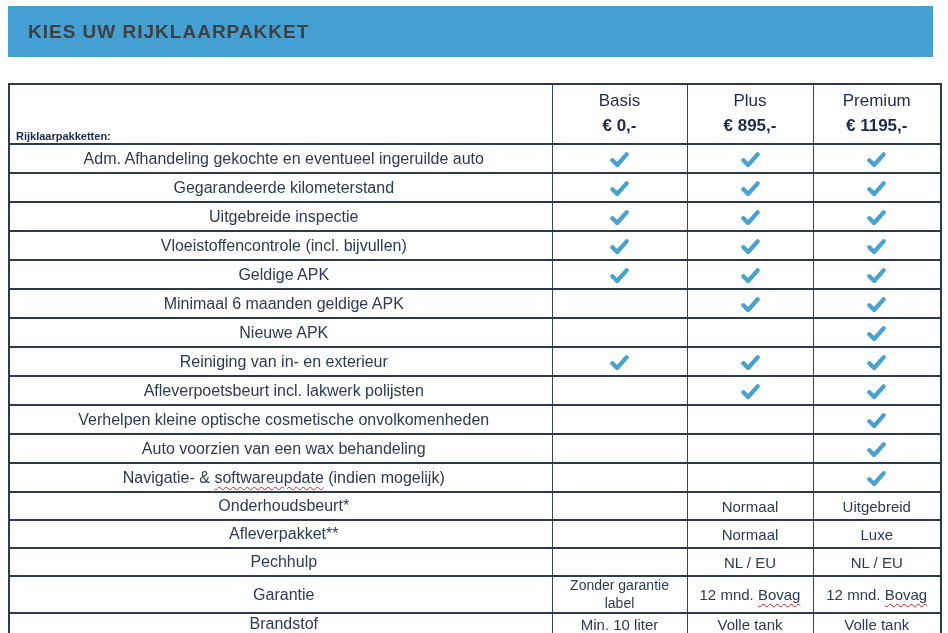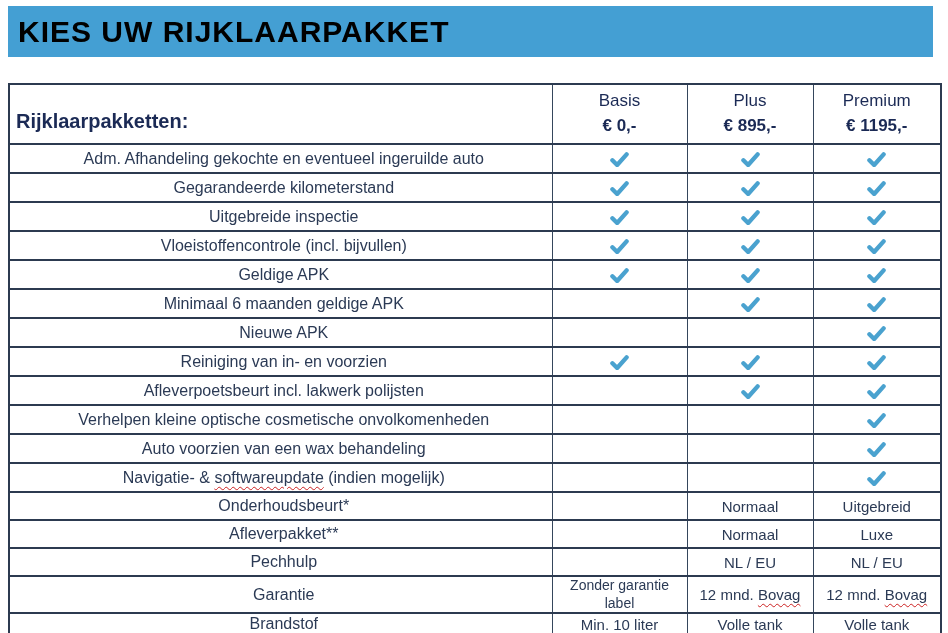--- a/index.html
+++ b/index.html
@@ -8,22 +8,22 @@
     position:relative;
     font-family:"Liberation Sans","DejaVu Sans",sans-serif;
     color:var(--body-text,#2b3a55);
   }
   .banner{
     position:absolute;left:8px;top:6px;width:925px;height:51px;
     background:var(--banner,#449fd3);
     display:flex;align-items:center;
   }
   .banner span{
-    color:#000000;font-size:30px;font-weight:bold;letter-spacing:1px;
-    padding-left:10px;white-space:nowrap;
+    color:#404040;font-size:19px;font-weight:bold;letter-spacing:1px;
+    padding-left:20px;white-space:nowrap;
   }
   table{
     position:absolute;left:8px;top:83px;width:932px;
     border-collapse:collapse;table-layout:fixed;
     background:#ffffff;
   }
   th,td{
     border-top:2px solid var(--hline,#2c3a50);
     border-bottom:2px solid var(--hline,#2c3a50);
     border-left:1px solid var(--vline,#35465c);
@@ -31,22 +31,22 @@
     padding:0;overflow:hidden;
   }
   table{border:2px solid var(--hline,#2c3a50);}
   thead tr{height:60px;}
   tbody tr{height:29px;}
   tbody tr:nth-child(13),tbody tr:nth-child(14),tbody tr:nth-child(15){height:28px;}
   tbody tr:nth-child(16){height:24px;}
   tbody tr:nth-child(17){height:22px;}
   th.corner{
     vertical-align:bottom;text-align:left;
-    font-size:20px;font-weight:bold;color:var(--head-text,#1b2a55);
-    padding:0 0 10px 6px;
+    font-size:11px;font-weight:bold;color:var(--head-text,#1b2a55);
+    padding:0 0 1px 6px;
   }
   th.pkg{
     vertical-align:middle;text-align:center;
     color:var(--head-text,#1b2a55);
   }
   th.pkg .colname{font-size:17px;font-weight:normal;line-height:1.45;}
   th.pkg .colprice{font-size:17px;font-weight:bold;line-height:1.45;}
   td.feature{
     text-align:center;vertical-align:middle;
     font-size:16px;color:var(--body-text,#2b3a55);
@@ -172,21 +172,21 @@
       </tr>
       <tr>
         <td class="feature">Nieuwe APK</td>
         <td class="val"></td>
         <td class="val"></td>
         <td class="val"><svg width="19" height="15" viewBox="0 0 24 19">
             <path d="M3 10.5 L9 16.5 L21 3" fill="none" stroke="#4aa2cf" stroke-width="5.5" stroke-linecap="round" stroke-linejoin="round"></path>
           </svg></td>
       </tr>
       <tr>
-        <td class="feature">Reiniging van in- en voorzien</td>
+        <td class="feature">Reiniging van in- en exterieur</td>
         <td class="val"><svg width="19" height="15" viewBox="0 0 24 19">
             <path d="M3 10.5 L9 16.5 L21 3" fill="none" stroke="#4aa2cf" stroke-width="5.5" stroke-linecap="round" stroke-linejoin="round"></path>
           </svg></td>
         <td class="val"><svg width="19" height="15" viewBox="0 0 24 19">
             <path d="M3 10.5 L9 16.5 L21 3" fill="none" stroke="#4aa2cf" stroke-width="5.5" stroke-linecap="round" stroke-linejoin="round"></path>
           </svg></td>
         <td class="val"><svg width="19" height="15" viewBox="0 0 24 19">
             <path d="M3 10.5 L9 16.5 L21 3" fill="none" stroke="#4aa2cf" stroke-width="5.5" stroke-linecap="round" stroke-linejoin="round"></path>
           </svg></td>
       </tr>

